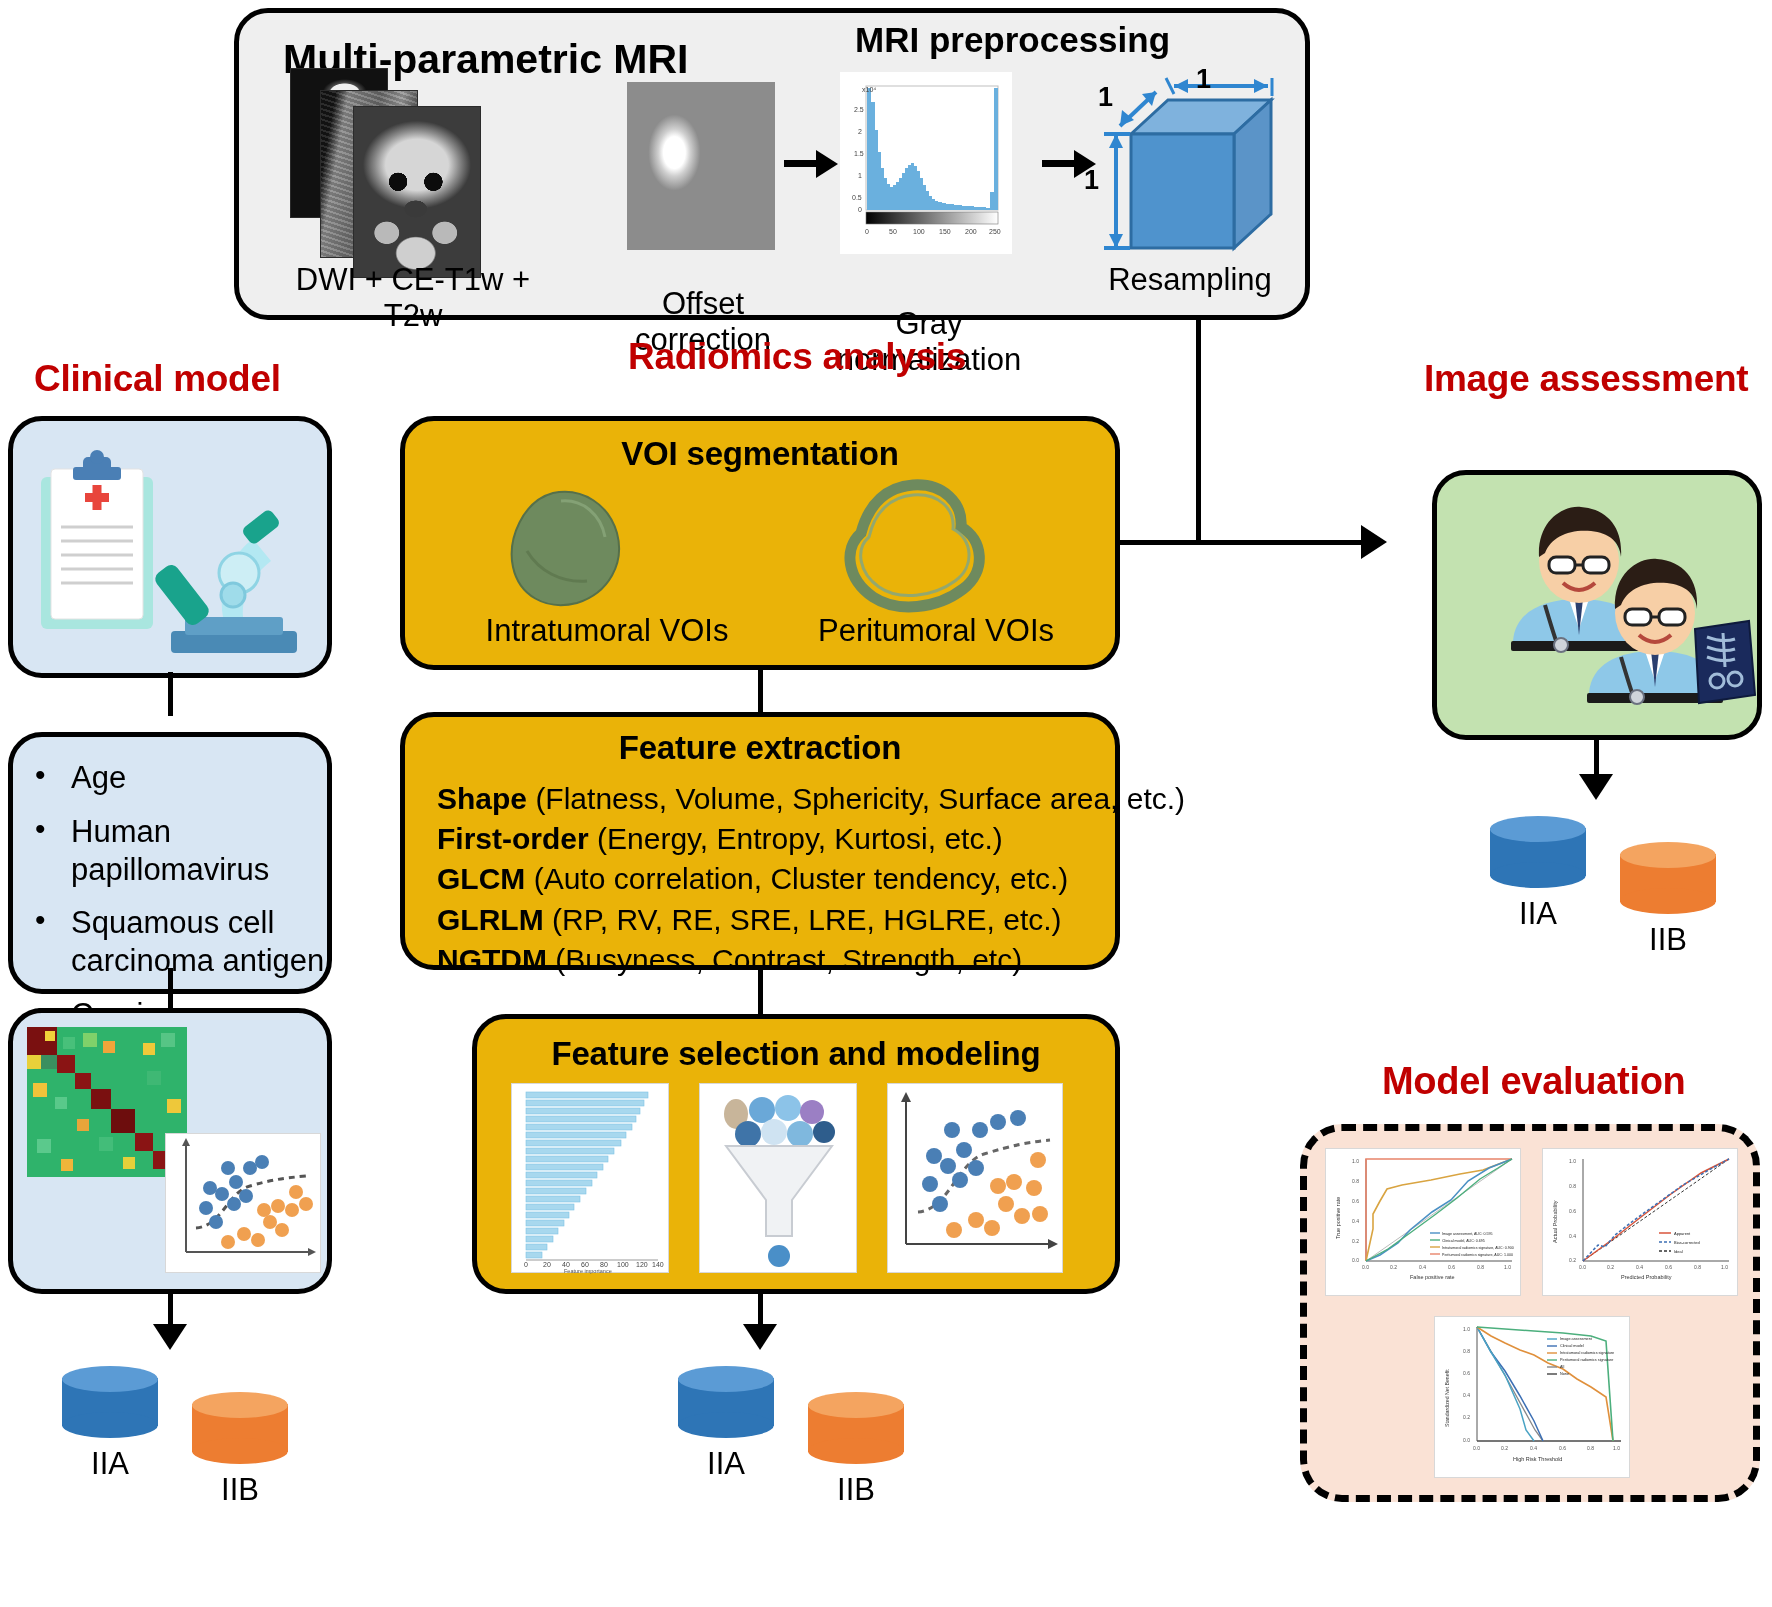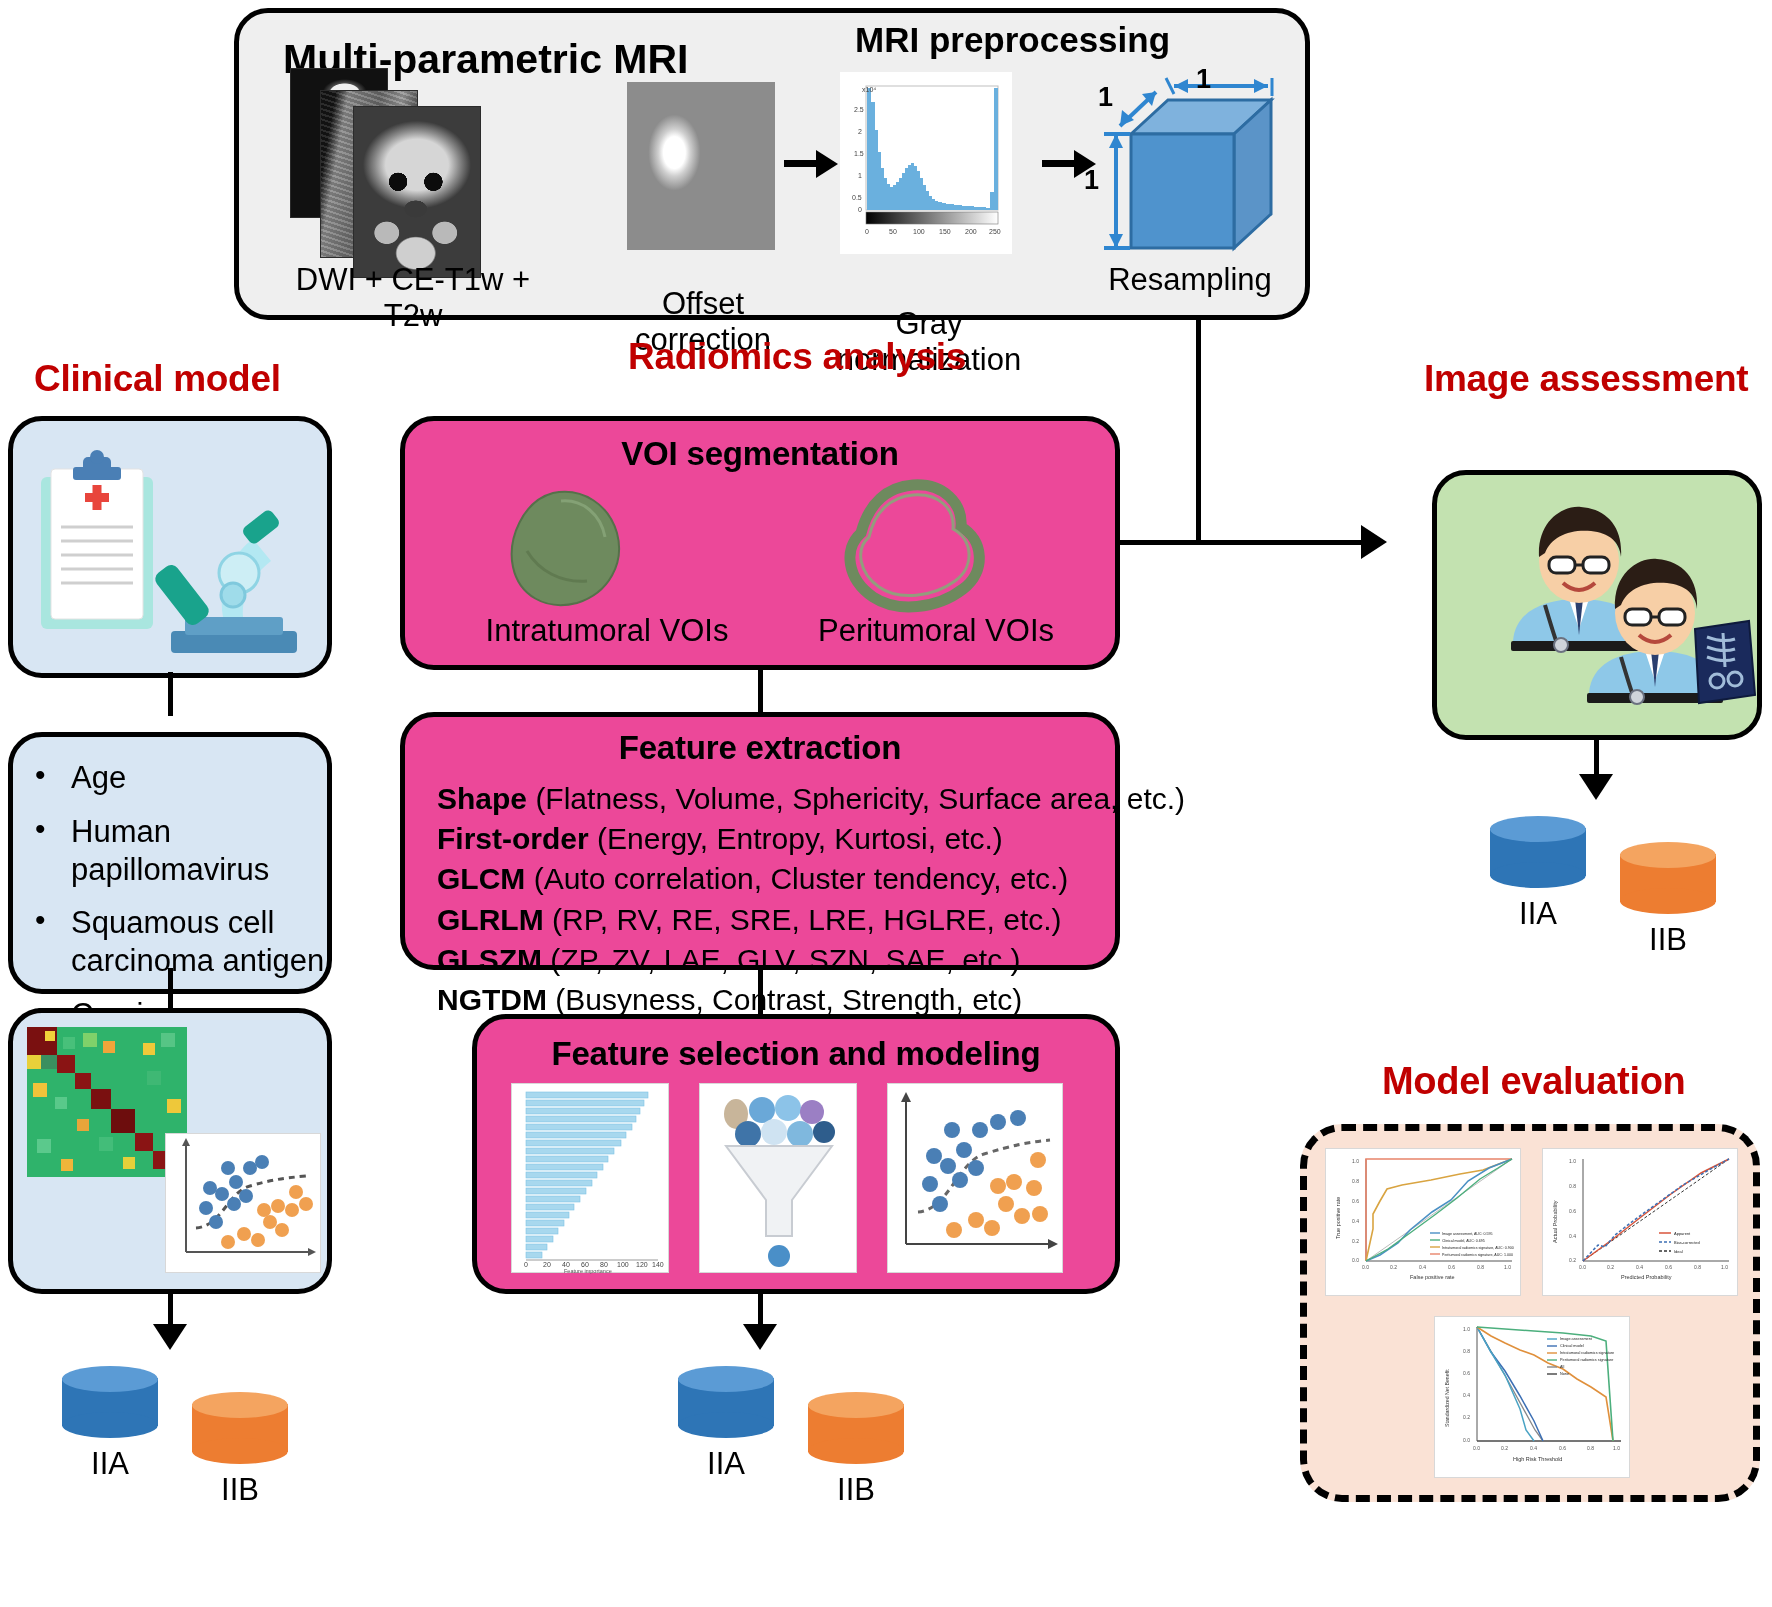--- a/index.html
+++ b/index.html
@@ -18,21 +18,21 @@
     font-weight:bold; color:#c00000; font-size:37px;
     letter-spacing:-0.3px; white-space:nowrap;
   }
 
   
   .box{
     border:5px solid #000; border-radius:34px; background:#fff;
   }
   .box-gray  { background:#efefef; }
   .box-blue  { background:#d8e6f3; }
-  .box-yellow{ background:#ec4899; }
+  .box-yellow{ background:#eab308; }
   .box-green { background:#c3e2b0; }
   .box-peach { background:#fae2d5; border:7px dashed #000; border-radius:42px; }
 
   .box-hdr{
     text-align:center; font-weight:bold; font-size:33px;
     letter-spacing:-0.2px;
   }
   .panel-cap{ text-align:center; font-size:31px; }
 
   
@@ -415,24 +415,20 @@
     </div>
     <div class="feat-line">
       <b>GLCM</b>
       <span>(Auto correlation, Cluster tendency, etc.)</span>
     </div>
     <div class="feat-line">
       <b>GLRLM</b>
       <span>(RP, RV, RE, SRE, LRE, HGLRE, etc.)</span>
     </div>
     <div class="feat-line">
-      <b>GLSZM</b>
-      <span>(ZP, ZV, LAE, GLV, SZN, SAE, etc.)</span>
-    </div>
-    <div class="feat-line">
       <b>NGTDM</b>
       <span>(Busyness, Contrast, Strength, etc)</span>
     </div>
   </div>
 </div>
 
 <div class="abs vline" style="left:758px; top:966px; height:52px;"></div>
 
 <div class="abs box box-yellow" style="left:472px; top:1014px; width:648px; height:280px;">
   <div class="box-hdr" style="margin-top:16px;">Feature selection and modeling</div>

